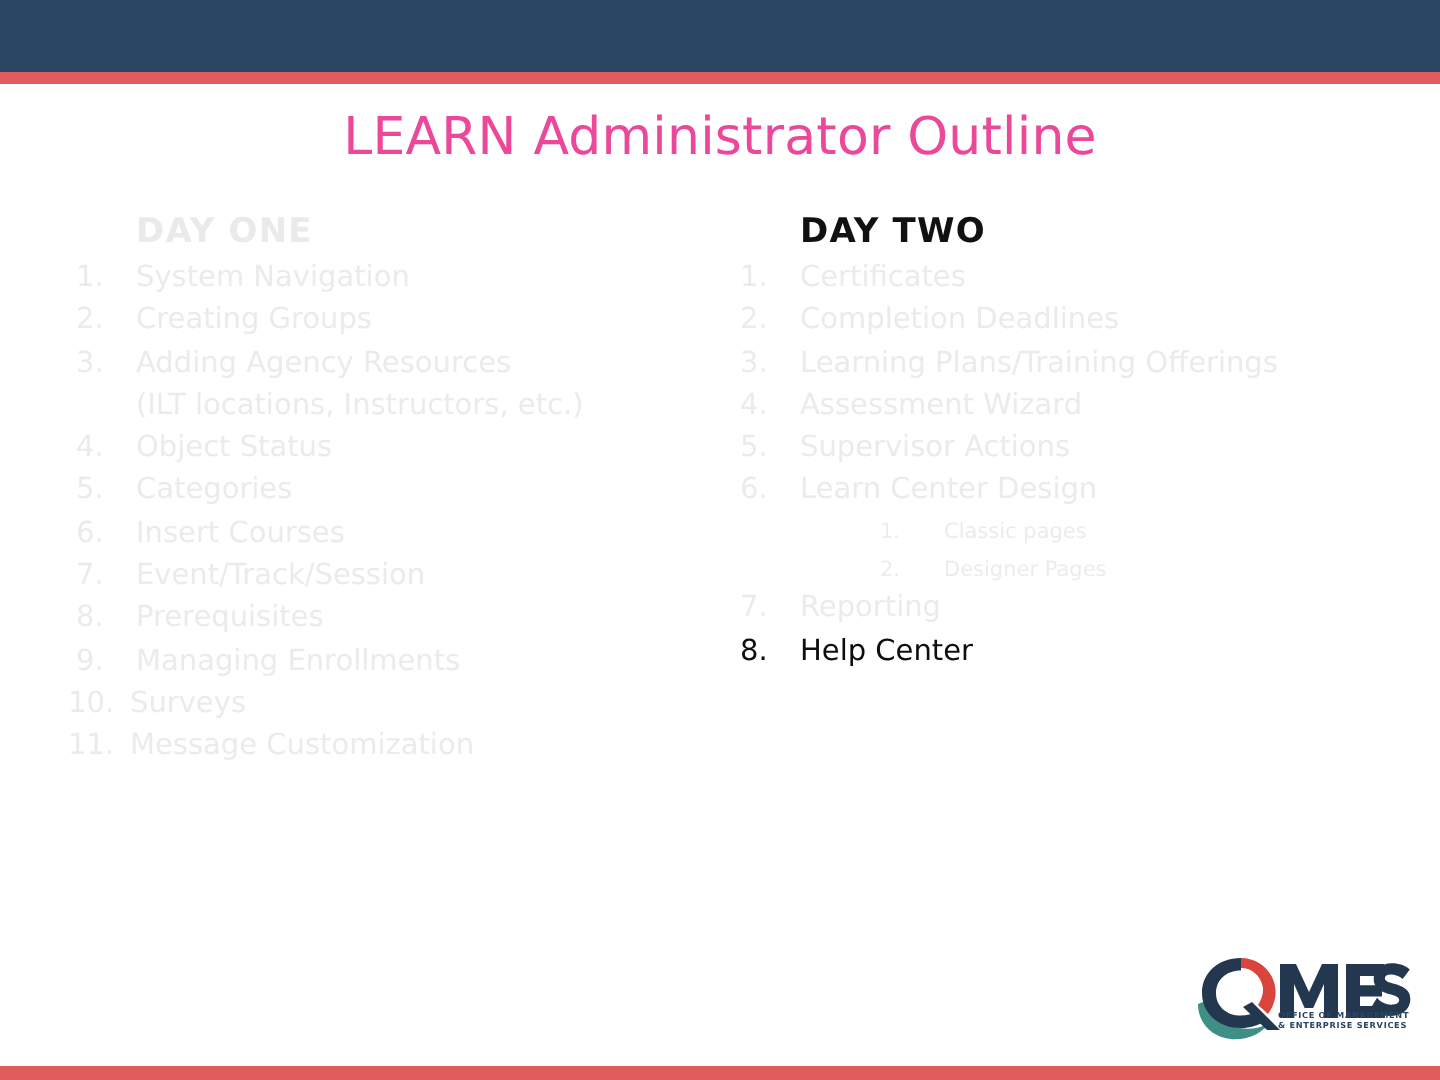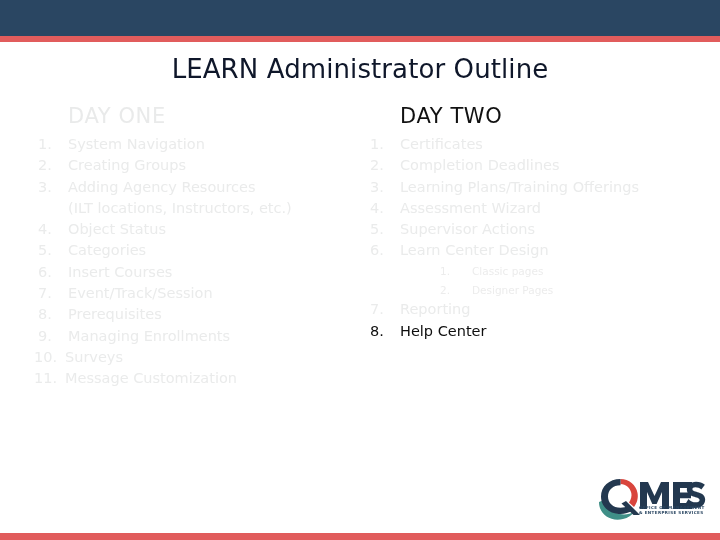--- a/index.html
+++ b/index.html
@@ -47,21 +47,21 @@
 
   
   .slide-title {
     position: absolute;
     left: 0;
     top: 52px;
     width: 720px;
     text-align: center;
     font-size: 26px;
     line-height: 34px;
-    color: #0f172a;
+    color: #ec4899;
     font-weight: 400;
     letter-spacing: 0.1px;
     white-space: nowrap;
   }
 
   
   .columns {
     position: absolute;
     left: 0;
     top: 106px;
@@ -69,25 +69,25 @@
     height: 300px;
   }
   .col {
     position: absolute;
     top: 0;
   }
   .col-one { left: 34px; width: 330px; }
   .col-two { left: 366px; width: 340px; }
 
   .day-head {
-    font-size: 21px;
+    font-size: 17px;
     line-height: 21px;
-    font-weight: 400;
+    font-weight: 700;
     letter-spacing: 0.6px;
-    margin: 0 0 7px 34px;
+    margin: 0 0 2px 34px;
   }
   .day-head.faded { color: #e9eaea; }
   .day-head.active { color: #111111; }
 
   ol.outline {
     list-style: none;
     margin: 0;
     padding: 0;
   }
   ol.outline > li {

